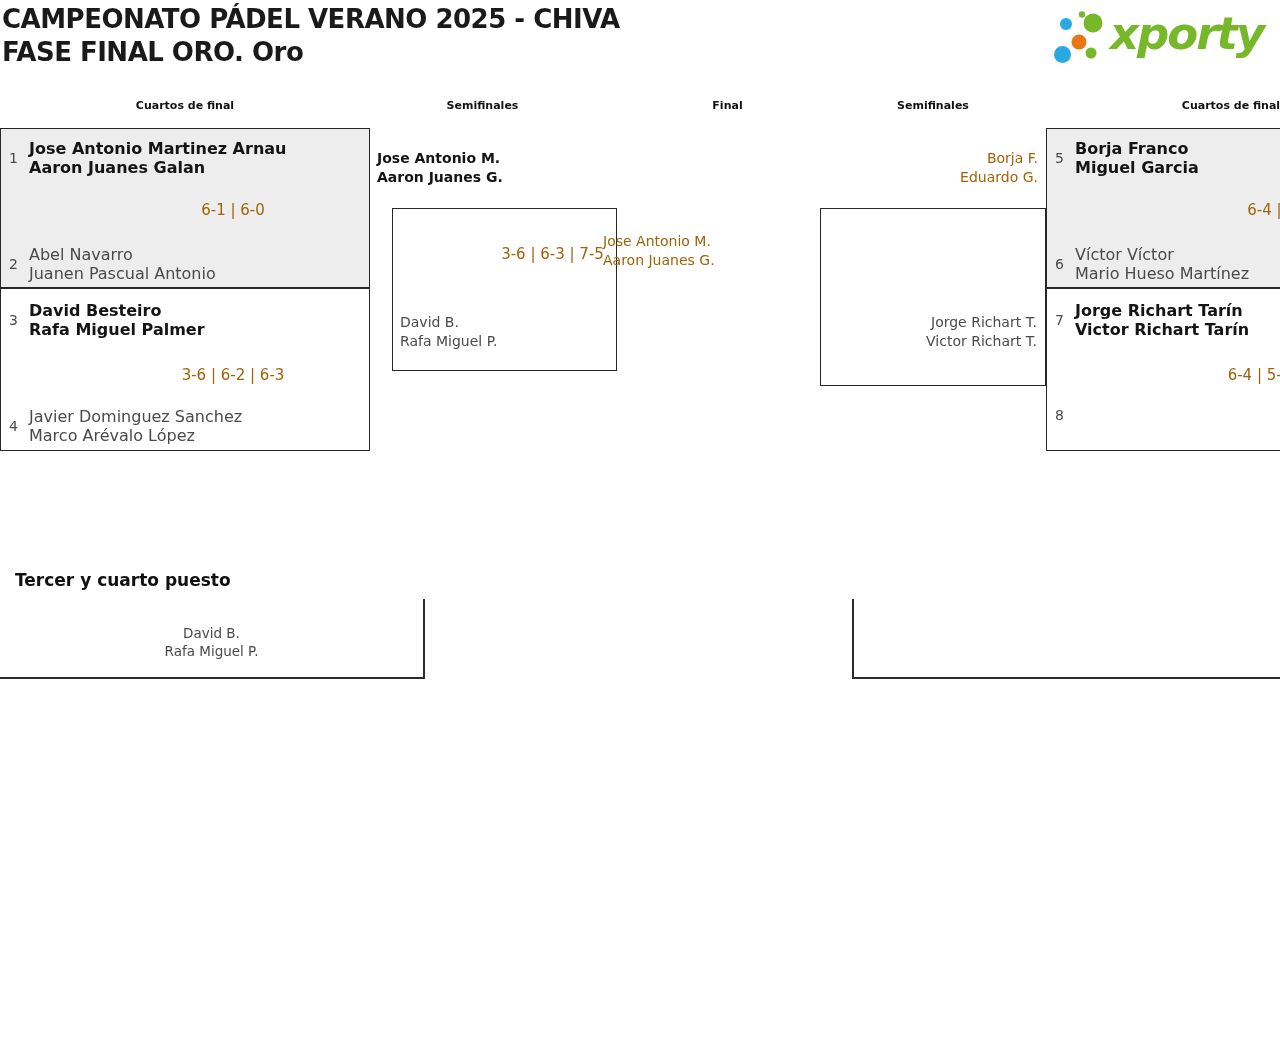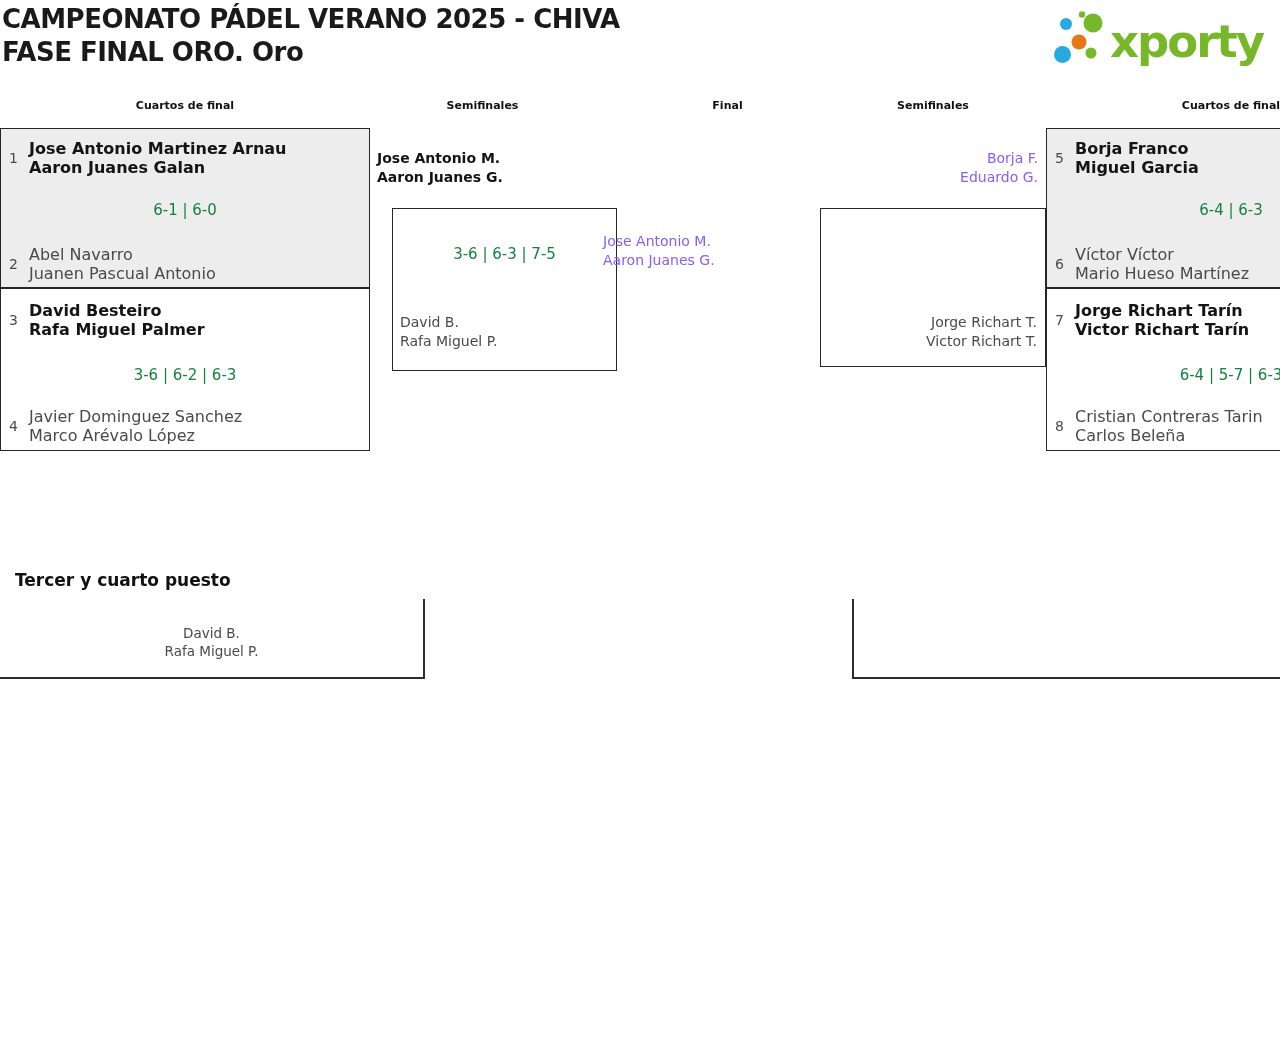--- a/index.html
+++ b/index.html
@@ -6,37 +6,37 @@
   body{
     width:1280px;height:1039px;position:relative;background:#ffffff;
     font-family:"DejaVu Sans","Liberation Sans",sans-serif;
     overflow:hidden;
   }
   .abs{position:absolute;}
   
   .title{left:2px;top:3px;font-size:26px;font-weight:bold;line-height:33px;color:#1a1a1a;letter-spacing:-0.5px;}
   
   .logo-wrap{left:1046px;top:2px;width:234px;height:64px;cursor:pointer;}
-  .logo-text{position:absolute;left:64px;top:14px;font-size:45px;font-weight:bold;letter-spacing:-2px;color:#76b82a;line-height:52px;}
+  .logo-text{position:absolute;left:64px;top:6px;font-size:45px;font-weight:bold;letter-spacing:-2px;color:#76b82a;line-height:52px;font-style:italic;}
   
   .round-h{top:96px;text-align:center;font-size:11px;font-weight:bold;color:#111;line-height:20px;}
   
   .box{position:absolute;box-sizing:border-box;border:1px solid #262626;background:#ffffff;}
   .box.gray{background:#ededed;}
   .team-row{position:absolute;left:5px;display:flex;gap:8px;align-items:center;}
   .seed{width:15px;text-align:center;font-size:14px;color:#4a4a4a;flex:none;}
   .names{font-size:16px;line-height:19px;color:#4a4a4a;white-space:nowrap;}
   .names.winner{font-weight:bold;color:#141414;}
-  .score{position:absolute;left:0;width:100%;text-align:center;font-size:15px;color:#15803d;white-space:nowrap;}
+  .score{position:absolute;left:0;width:100%;text-align:center;font-size:15px;color:#a16207;white-space:nowrap;padding-left:48px;}
   .t-top{top:10px;}  .t-bot{top:116px;}
   .t-top2{top:12px;} .t-bot2{top:118px;}
   .s1{top:72px;} .s2{top:77px;} .s-sf{top:36px;}
   .sf-loser{position:absolute;left:7px;top:104px;font-size:14px;line-height:19px;color:#4a4a4a;white-space:nowrap;}
   .sf-loser.right{left:auto;right:8px;text-align:right;}
-  .float-team{font-size:14px;line-height:19px;white-space:nowrap;color:#8b5cf6;}
+  .float-team{font-size:14px;line-height:19px;white-space:nowrap;color:#a16207;}
   .float-team.winner{font-weight:bold;color:#141414;}
   .float-team.right{text-align:right;}
   
   .third-heading{left:15px;top:570px;font-size:17px;font-weight:bold;color:#111;}
   .third-box{position:absolute;box-sizing:border-box;top:599px;height:80px;background:#fff;}
   .third-box.left{left:0;width:425px;border-right:2px solid #2c2c2c;border-bottom:2px solid #2c2c2c;}
   .third-box.right{left:852px;width:428px;border-left:2px solid #2c2c2c;border-bottom:2px solid #2c2c2c;}
   .third-team{position:absolute;left:0;width:100%;top:25px;text-align:center;font-size:13.5px;line-height:18px;color:#4a4a4a;}
 </style>
 </head>
@@ -115,21 +115,21 @@
 
 <div class="abs float-team" style="left:603px;top:232px;">
   <div>Jose Antonio M.</div>
   <div>Aaron Juanes G.</div>
 </div>
 
 <div class="abs float-team right" style="left:820px;top:149px;width:218px;">
   <div>Borja F.</div>
   <div>Eduardo G.</div>
 </div>
-<div class="box" style="left:820px;top:208px;width:226px;height:159px;">
+<div class="box" style="left:820px;top:208px;width:226px;height:178px;">
   <div class="sf-loser right">
     <div>Jorge Richart T.</div>
     <div>Victor Richart T.</div>
   </div>
 </div>
 
 <div class="box gray" style="left:1046px;top:128px;width:370px;height:160px;">
   <div class="team-row t-top">
     <div class="seed">5</div>
     <div class="names winner">
@@ -151,24 +151,20 @@
   <div class="team-row t-top2">
     <div class="seed">7</div>
     <div class="names winner">
       <div>Jorge Richart Tarín</div>
       <div>Victor Richart Tarín</div>
     </div>
   </div>
   <div class="score s2">6-4 | 5-7 | 6-3</div>
   <div class="team-row t-bot2">
     <div class="seed">8</div>
-    <div class="names">
-      <div>Cristian Contreras Tarin</div>
-      <div>Carlos Beleña</div>
-    </div>
   </div>
 </div>
 
 <div class="abs third-heading">Tercer y cuarto puesto</div>
 <div class="third-box left">
   <div class="third-team">
     <div>David B.</div>
     <div>Rafa Miguel P.</div>
   </div>
 </div>

